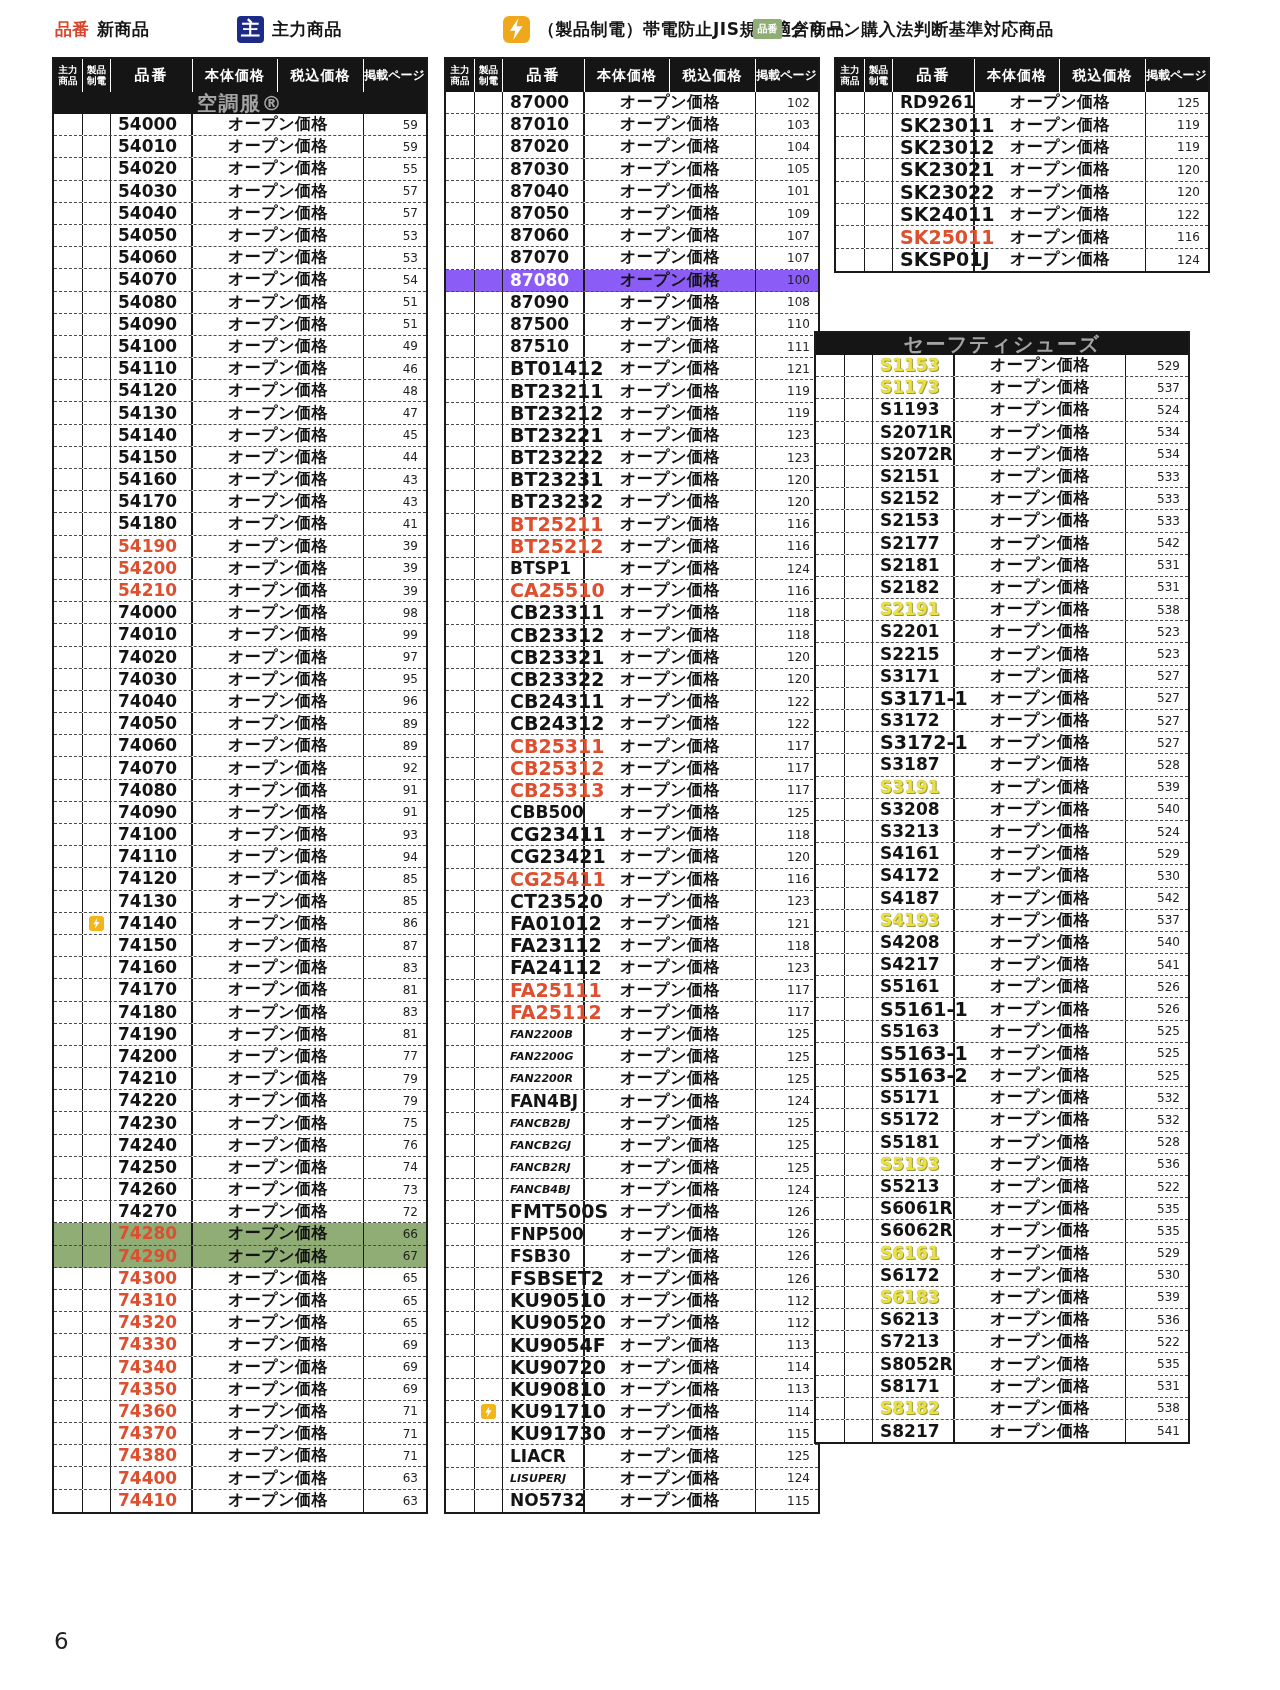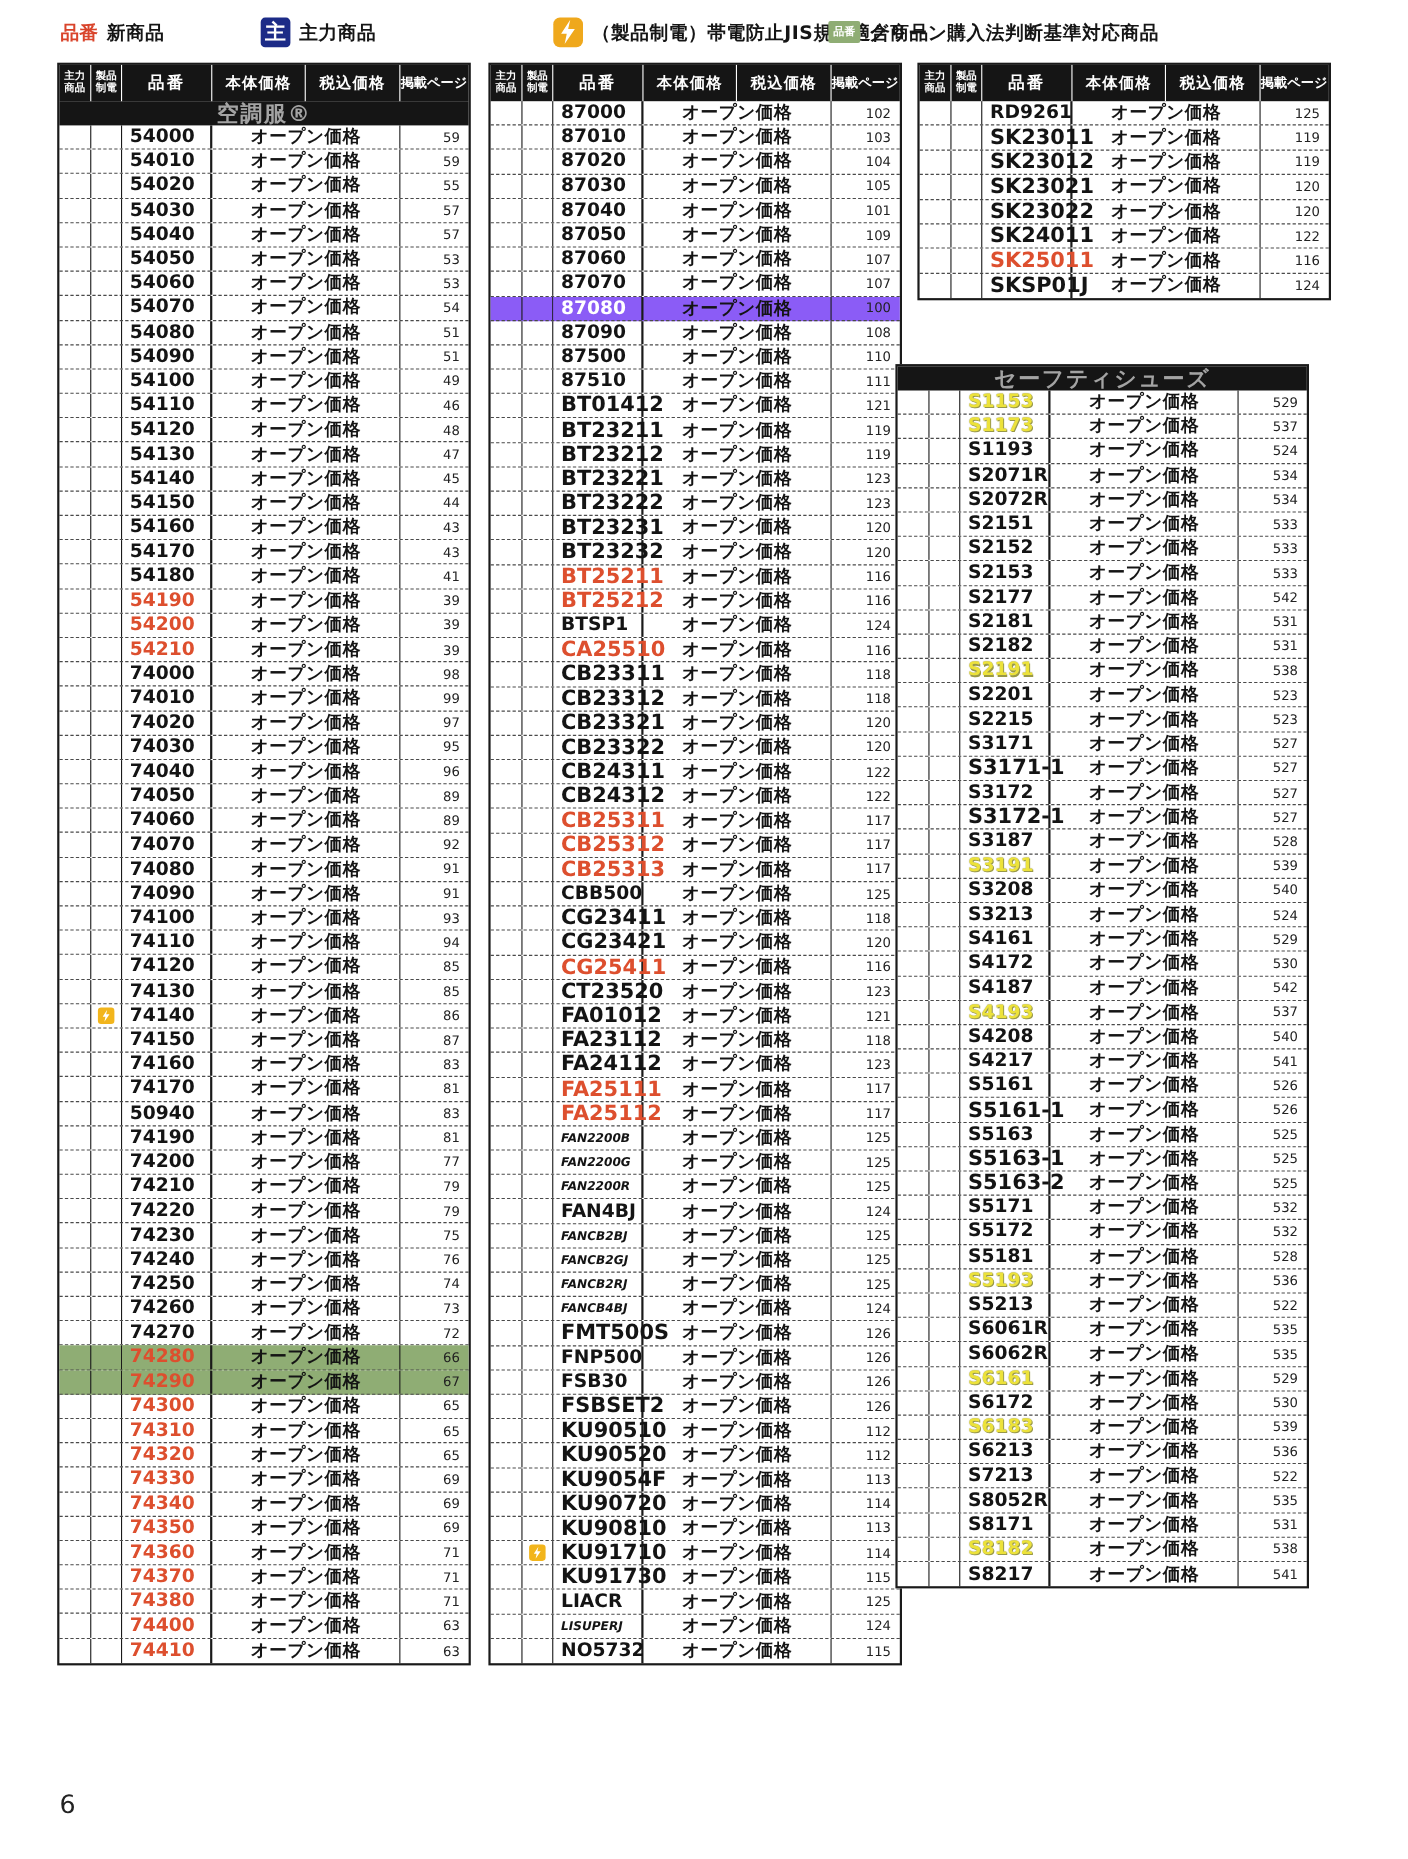--- a/index.html
+++ b/index.html
@@ -452,21 +452,21 @@
       <div class="cc c-code">
         <div class="code-text">74170</div>
       </div>
       <div class="cc c-price">オープン価格</div>
       <div class="cc c-page">81</div>
     </div>
     <div class="row">
       <div class="cc c-main"></div>
       <div class="cc c-elec"></div>
       <div class="cc c-code">
-        <div class="code-text">50940</div>
+        <div class="code-text">74180</div>
       </div>
       <div class="cc c-price">オープン価格</div>
       <div class="cc c-page">83</div>
     </div>
     <div class="row">
       <div class="cc c-main"></div>
       <div class="cc c-elec"></div>
       <div class="cc c-code">
         <div class="code-text">74190</div>
       </div>

